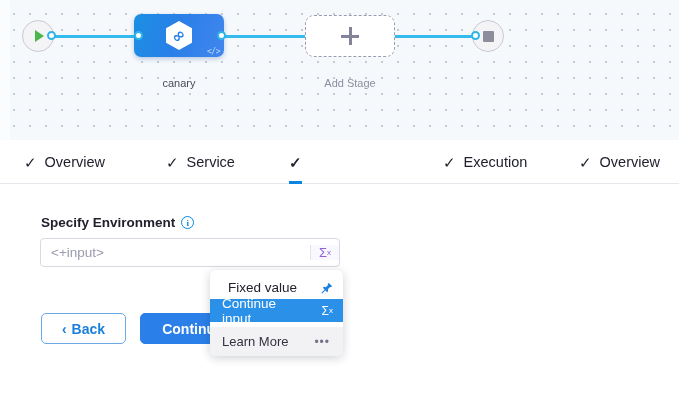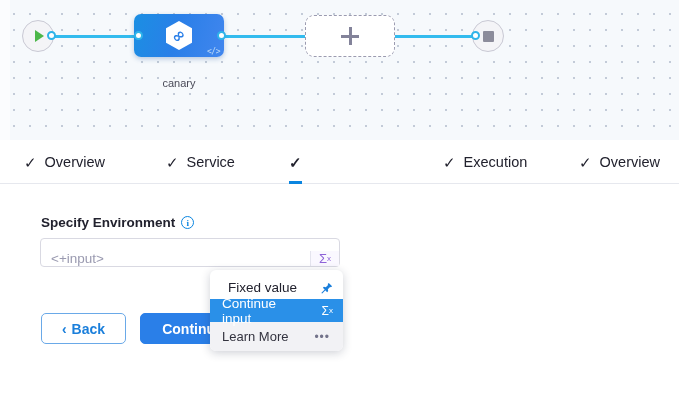--- a/index.html
+++ b/index.html
@@ -232,21 +232,21 @@
   }
   .input-wrap {
     position: absolute;
     left: 40px; top: 238px;
     width: 300px; height: 29px;
     border: 1px solid #d9d9e2;
     border-radius: 4px;
     background: #ffffff;
     box-sizing: border-box;
     display: flex;
-    align-items: flex-end;
+    align-items: center;
   }
   .input-text {
     flex: 1;
     display: flex;
     align-items: center;
     padding-left: 10px;
     font-size: 13.5px;
     color: #9a9ab0;
   }
   .input-affix {
@@ -324,20 +324,21 @@
     font-size: 12px;
     line-height: 1;
     display: flex;
     align-items: center;
   }
   .ico-pin   { color: #1b7fdb; font-size: 13px; }
   .ico-sigma { color: #8e63d8; font-size: 12px; }
   .dd-item.selected .ico-sigma { color: #ffffff; }
   .ico-fx    { color: #f07324; font-size: 12px; font-style: italic; }
   .dd-foot {
+    margin-top: 5px;
     height: 29px;
     background: #f2f2f5;
     display: flex;
     align-items: center;
     justify-content: space-between;
     padding: 0 13px 0 12px;
     font-size: 13px;
     color: #33333f;
     box-sizing: border-box;
     cursor: pointer;
@@ -369,20 +370,21 @@
     </div>
     <span class="code-badge">&lt;/&gt;</span>
   </div>
   <div class="port p-stage-in"></div>
   <div class="port p-stage-out"></div>
   <div class="node-label canary">canary</div>
 
   <div class="add-stage">
     <div class="plus-glyph"></div>
   </div>
+  <div class="node-label addstage">Add Stage</div>
 
   <div class="term-node end">
     <div class="stop-sq"></div>
   </div>
   <div class="port p-end"></div>
 </div>
 
 <div class="tabbar">
   <div class="tab t0">
     <span class="chk">✓</span>

